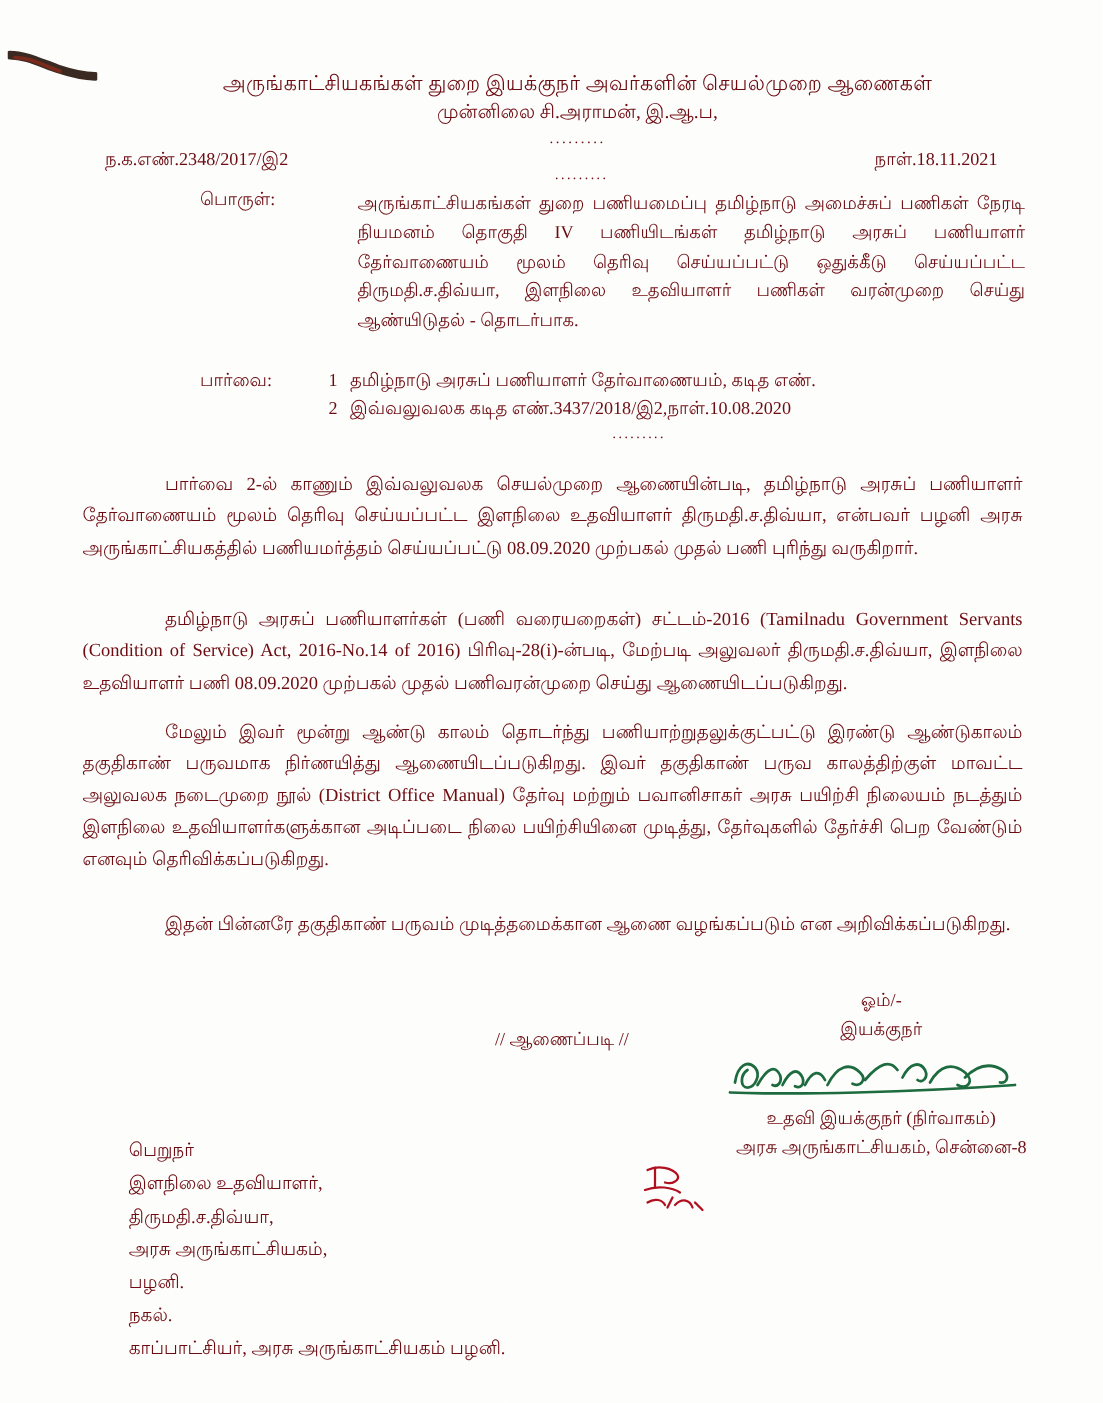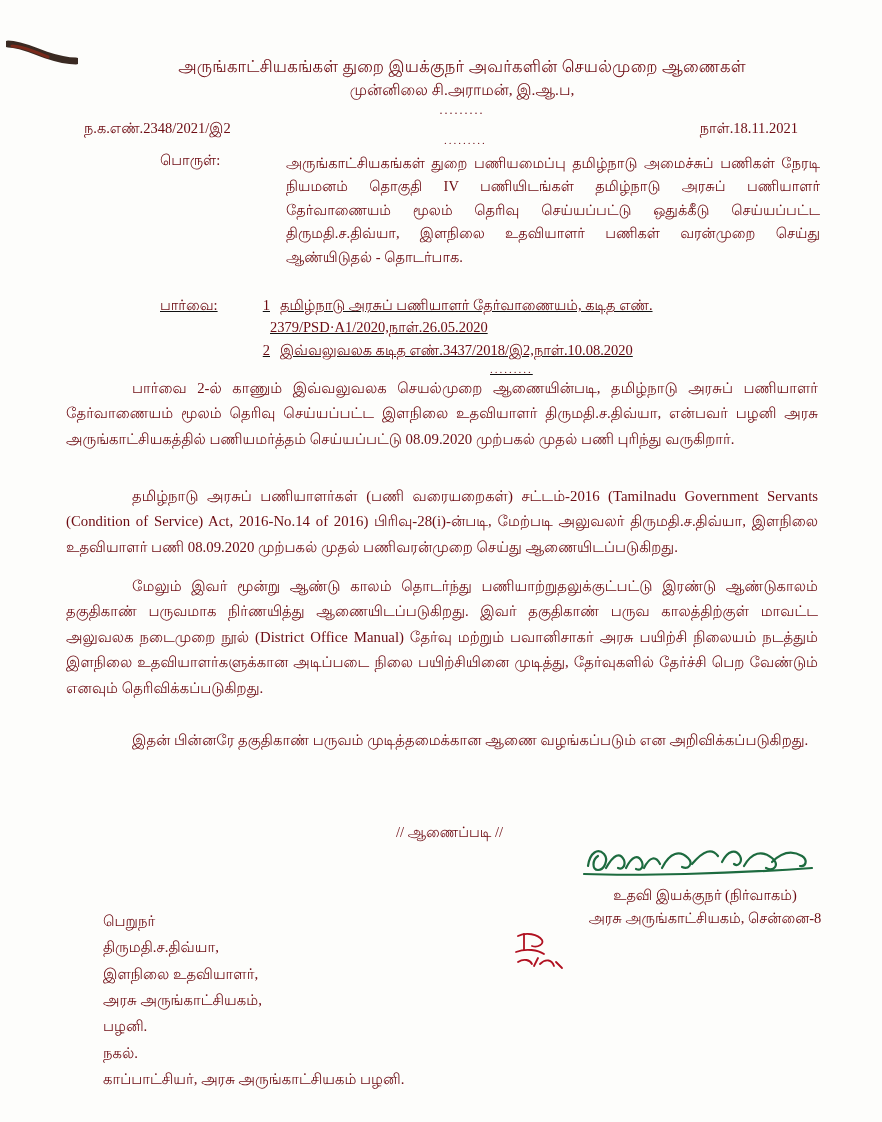--- a/index.html
+++ b/index.html
@@ -101,21 +101,20 @@
     text-align: justify;
     line-height: 1.62;
   }
 
   .refs {
     position: absolute;
     left: 160px;
     top: 294px;
     width: 660px;
     font-size: 14.5px;
-    text-decoration: underline;
   }
   .refs .row {
     display: flex;
     gap: 10px;
     line-height: 1.55;
   }
   .refs .lbl {
     width: 82px;
     flex: 0 0 82px;
   }
@@ -216,57 +215,58 @@
       </svg>
     </div>
 
     <div class="header">
       <div class="line1 ink">அருங்காட்சியகங்கள் துறை இயக்குநர் அவர்களின் செயல்முறை ஆணைகள்</div>
       <div class="line2 ink">முன்னிலை சி.அராமன், இ.ஆ.ப,</div>
       <div class="header-dots ink">.........</div>
     </div>
 
     <div class="refline">
-      <div class="ink">ந.க.எண்.2348/2021/இ2</div>
+      <div class="ink">ந.க.எண்.2348/2017/இ2</div>
       <div class="ink">நாள்.18.11.2021</div>
       <div class="dots ink">.........</div>
     </div>
 
     <div class="subject">
       <div class="lbl ink">பொருள்:</div>
       <div class="body ink">அருங்காட்சியகங்கள் துறை பணியமைப்பு தமிழ்நாடு அமைச்சுப் பணிகள் நேரடி நியமனம் தொகுதி IV பணியிடங்கள் தமிழ்நாடு அரசுப் பணியாளர் தேர்வாணையம் மூலம் தெரிவு செய்யப்பட்டு ஒதுக்கீடு செய்யப்பட்ட திருமதி.ச.திவ்யா, இளநிலை உதவியாளர் பணிகள் வரன்முறை செய்து ஆண்யிடுதல் - தொடர்பாக.</div>
     </div>
 
     <div class="refs">
       <div class="row">
         <div class="lbl ink">பார்வை:</div>
         <div class="num ink">1</div>
         <div class="txt ink">தமிழ்நாடு அரசுப் பணியாளர் தேர்வாணையம், கடித எண்.</div>
-      </div>
-      <div class="row">
-        <div class="indent ink">2379/PSD·A1/2020,நாள்.26.05.2020</div>
       </div>
       <div class="row">
         <div class="lbl"></div>
         <div class="num ink">2</div>
         <div class="txt ink">இவ்வலுவலக கடித எண்.3437/2018/இ2,நாள்.10.08.2020</div>
       </div>
       <div class="row">
         <div class="dots2 ink">.........</div>
       </div>
     </div>
 
     <div class="para p1 ink"><span class="ind"></span><span>பார்வை 2-ல் காணும் இவ்வலுவலக செயல்முறை ஆணையின்படி, தமிழ்நாடு அரசுப் பணியாளர் தேர்வாணையம் மூலம் தெரிவு செய்யப்பட்ட இளநிலை உதவியாளர் திருமதி.ச.திவ்யா, என்பவர் பழனி அரசு அருங்காட்சியகத்தில் பணியமர்த்தம் செய்யப்பட்டு 08.09.2020 முற்பகல் முதல் பணி புரிந்து வருகிறார்.</span></div>
 
     <div class="para p2 ink"><span class="ind"></span><span>தமிழ்நாடு அரசுப் பணியாளர்கள் (பணி வரையறைகள்) சட்டம்-2016 (Tamilnadu Government Servants (Condition of Service) Act, 2016-No.14 of 2016) பிரிவு-28(i)-ன்படி, மேற்படி அலுவலர் திருமதி.ச.திவ்யா, இளநிலை உதவியாளர் பணி 08.09.2020 முற்பகல் முதல் பணிவரன்முறை செய்து ஆணையிடப்படுகிறது.</span></div>
 
     <div class="para p3 ink"><span class="ind"></span><span>மேலும் இவர் மூன்று ஆண்டு காலம் தொடர்ந்து பணியாற்றுதலுக்குட்பட்டு இரண்டு ஆண்டுகாலம் தகுதிகாண் பருவமாக நிர்ணயித்து ஆணையிடப்படுகிறது. இவர் தகுதிகாண் பருவ காலத்திற்குள் மாவட்ட அலுவலக நடைமுறை நூல் (District Office Manual) தேர்வு மற்றும் பவானிசாகர் அரசு பயிற்சி நிலையம் நடத்தும் இளநிலை உதவியாளர்களுக்கான அடிப்படை நிலை பயிற்சியினை முடித்து, தேர்வுகளில் தேர்ச்சி பெற வேண்டும் எனவும் தெரிவிக்கப்படுகிறது.</span></div>
 
     <div class="para p4 ink"><span class="ind"></span><span>இதன் பின்னரே தகுதிகாண் பருவம் முடித்தமைக்கான ஆணை வழங்கப்படும் என அறிவிக்கப்படுகிறது.</span></div>
 
+    <div class="sign-block">
+      <div class="ink">ஓம்/-</div>
+      <div class="ink">இயக்குநர்</div>
+    </div>
 
     <div class="order-by ink">// ஆணைப்படி //</div>
 
     <div class="signature">
       <svg width="250" height="42" viewBox="0 0 250 42">
         <g stroke="#1d6b3f" fill="none" stroke-width="2.2" stroke-linecap="round">
           <path d="M12,26 C14,12 22,8 28,14 C33,20 28,30 22,30 C16,30 16,20 22,16"></path>
           <path d="M30,28 C38,14 44,12 48,20 C50,26 46,30 42,28"></path>
           <path d="M50,28 C56,16 62,14 66,22 C68,28 64,31 60,29"></path>
           <path d="M68,28 C74,16 80,16 84,24"></path>
@@ -294,22 +294,22 @@
           <path d="M10,34 C16,30 22,32 24,36"></path>
           <path d="M26,38 L30,30"></path>
           <path d="M32,36 C38,30 44,32 46,38"></path>
           <path d="M48,34 L54,40"></path>
         </g>
       </svg>
     </div>
 
     <div class="footer ink">
       <div>பெறுநர்</div>
+      <div>இளநிலை உதவியாளர்,</div>
       <div>திருமதி.ச.திவ்யா,</div>
-      <div>இளநிலை உதவியாளர்,</div>
       <div>அரசு அருங்காட்சியகம்,</div>
       <div>பழனி.</div>
       <div>நகல்.</div>
       <div>காப்பாட்சியர், அரசு அருங்காட்சியகம் பழனி.</div>
     </div>
 
   </div>
 </div>
 
 </body></html>

